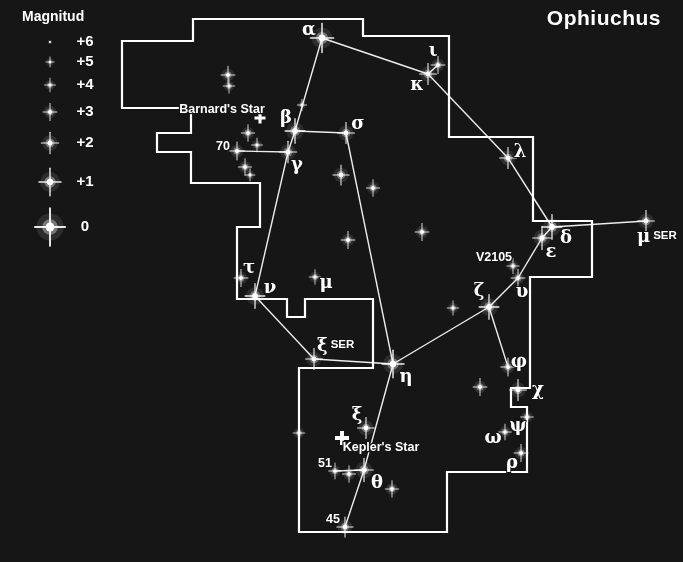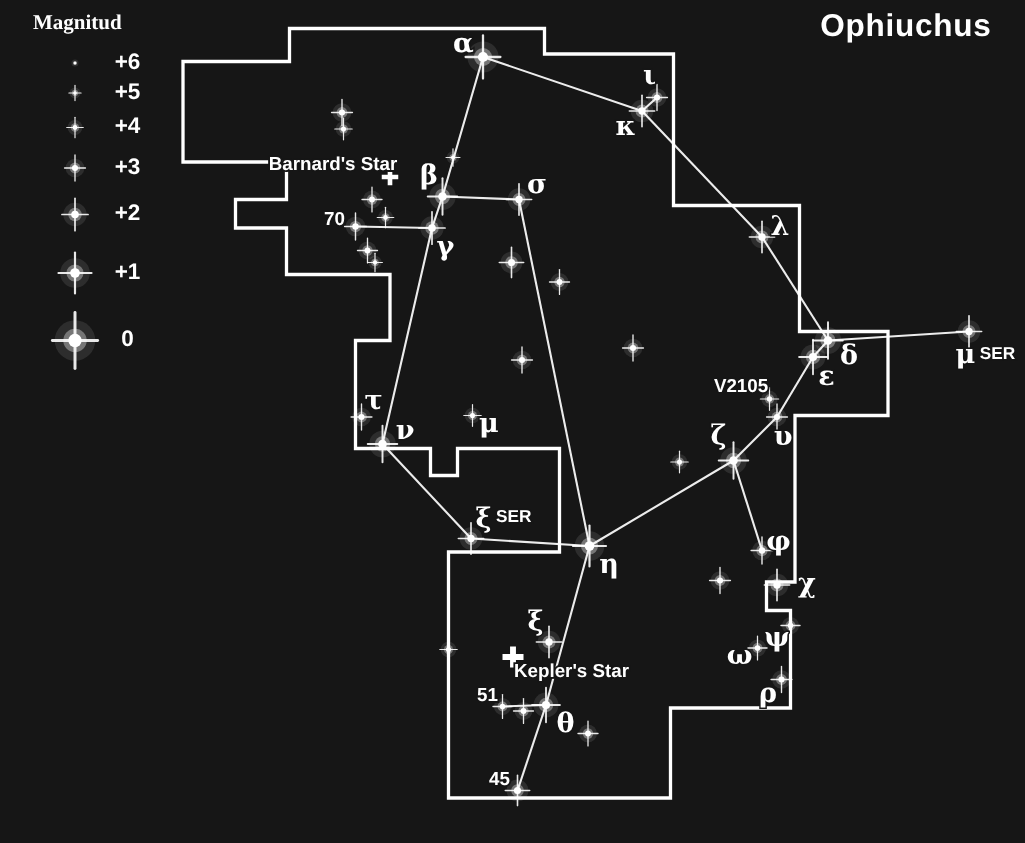--- a/index.html
+++ b/index.html
@@ -14,21 +14,21 @@
   svg{position:absolute;left:0;top:0;}
   .page-title{
     position:absolute;top:6px;right:22px;
     color:#fff;font-size:21px;font-weight:bold;
     letter-spacing:0.5px;
     font-family:"Liberation Sans", sans-serif;
   }
   .legend-title{
     position:absolute;top:8px;left:22px;
     color:#fff;font-size:14px;font-weight:bold;
-    font-family:Liberation Serif, serif;
+    font-family:Liberation Sans, sans-serif;
   }
   text{fill:#ffffff;}
   .greek-label{
     font-family:"DejaVu Serif", serif;
     font-weight:bold;
     font-size:18px;
     paint-order:stroke;
     stroke:#161616;stroke-width:2px;
   }
   .name-label{

